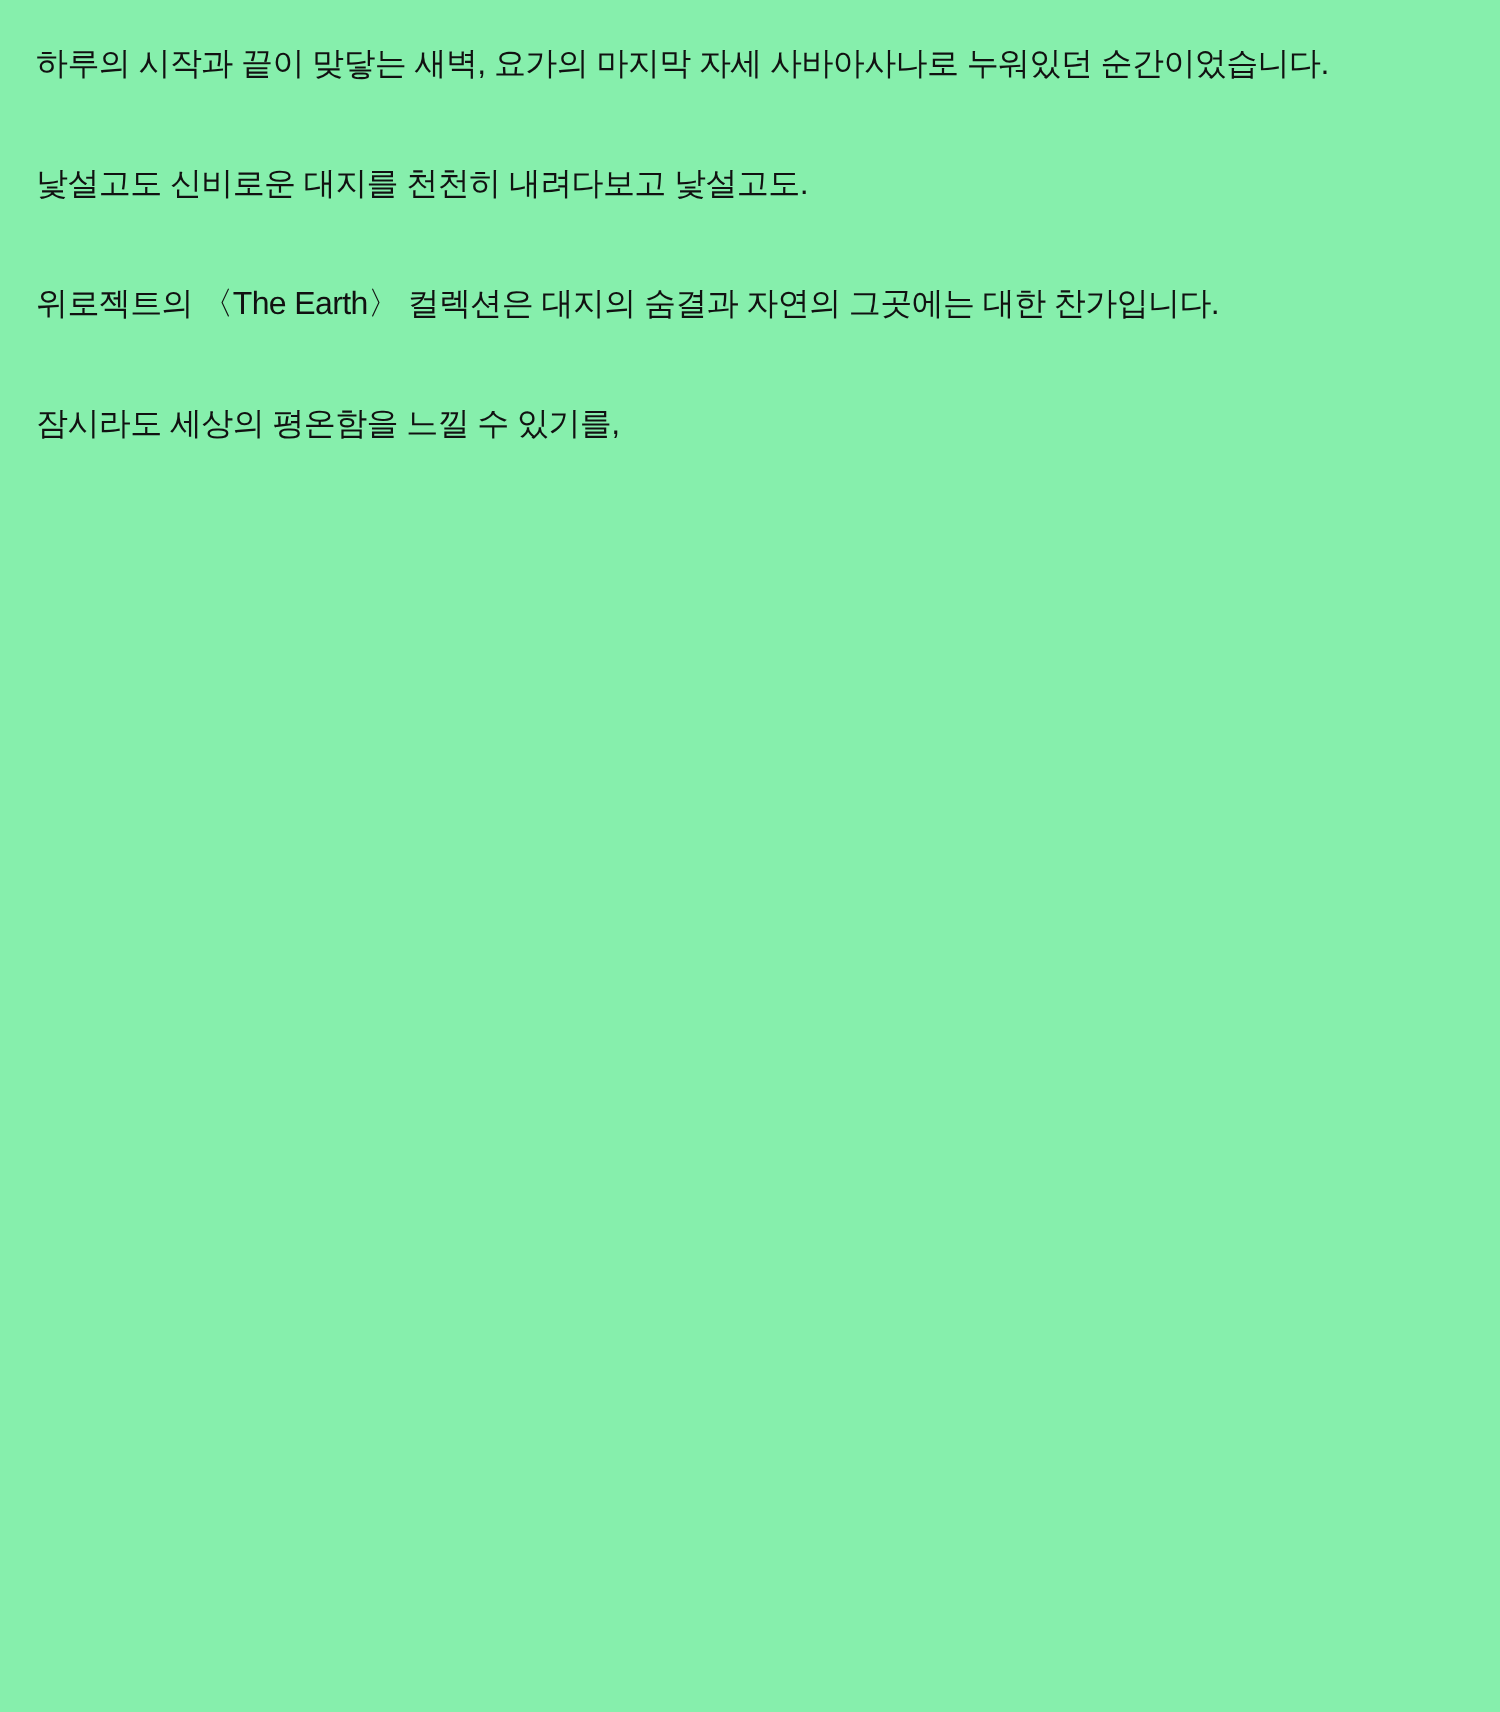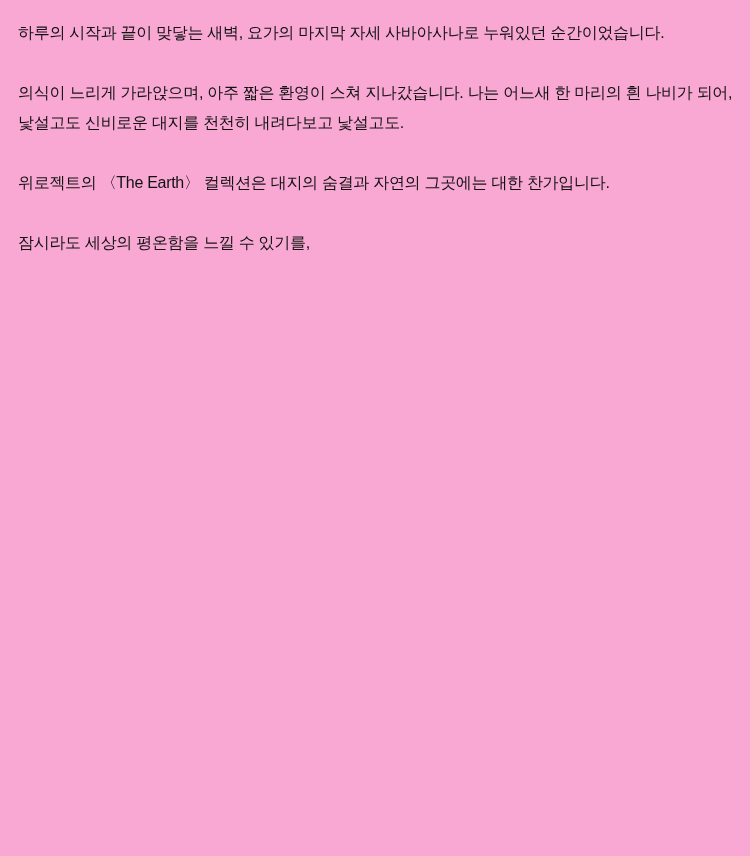--- a/index.html
+++ b/index.html
@@ -5,21 +5,21 @@
   * { margin: 0; padding: 0; box-sizing: border-box; }
   html, body {
     width: 750px;
     height: 856px;
     background: #ffffff;
     font-family: "Liberation Sans", "DejaVu Sans", sans-serif;
   }
   .page {
     width: 750px;
     height: 856px;
-    background: #f9a8d4;
+    background: #86efac;
     padding: 18px 18px 0 18px;
     overflow: hidden;
   }
   .story {
     color: #111111;
     font-size: 16px;
     line-height: 30px;
     font-weight: 400;
     letter-spacing: -0.3px;
   }
@@ -34,21 +34,20 @@
 <body>
 
 <div class="page">
   <div class="story">
 
     <div class="paragraph">
       <div class="text-line">하루의 시작과 끝이 맞닿는 새벽, 요가의 마지막 자세 사바아사나로 누워있던 순간이었습니다.</div>
     </div>
 
     <div class="paragraph">
-      <div class="text-line">의식이 느리게 가라앉으며, 아주 짧은 환영이 스쳐 지나갔습니다. 나는 어느새 한 마리의 흰 나비가 되어,</div>
       <div class="text-line">낯설고도 신비로운 대지를 천천히 내려다보고 낯설고도.</div>
     </div>
 
     <div class="paragraph">
     </div>
 
     <div class="paragraph">
       <div class="text-line">위로젝트의 〈The Earth〉 컬렉션은 대지의 숨결과 자연의 그곳에는 대한 찬가입니다.</div>
     </div>
 

